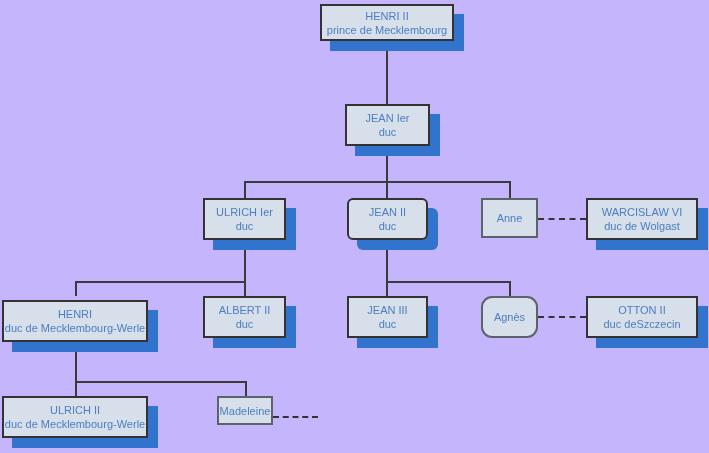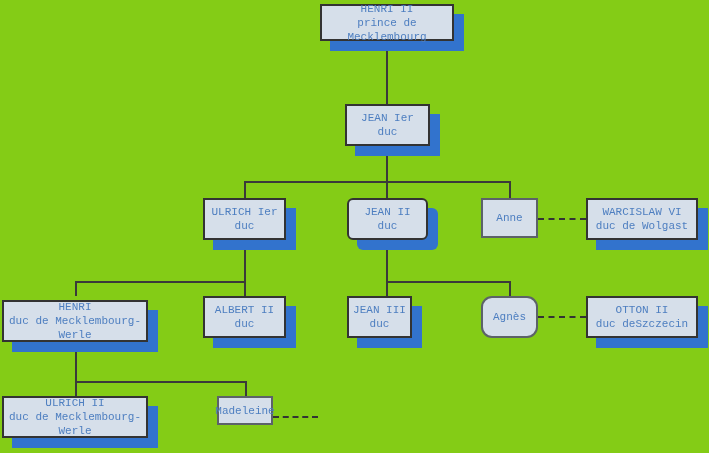--- a/index.html
+++ b/index.html
@@ -1,18 +1,18 @@
 <!DOCTYPE html>
 <html style="--fill: #d6dfea; --border: #333333; --text: #4d7ec0; --shadow: #3273cd;"><head>
 <meta charset="utf-8">
 <style>
   html,body { margin:0; padding:0; background:#ffffff; }
   #canvas {
-    position:relative; width:709px; height:453px; background:#84cc16;
-    font-family:Liberation Mono, monospace; overflow:hidden;
+    position:relative; width:709px; height:453px; background:#c4b5fd;
+    font-family:Liberation Sans, sans-serif; overflow:hidden;
   }
   .node {
     position:absolute; box-sizing:border-box;
     background:var(--fill,#d6dfea);
     border:2px solid var(--border,#333333);
     color:var(--text,#4d7ec0);
     font-size:11px; line-height:14px;
     display:flex; flex-direction:column; align-items:center; justify-content:center;
     text-align:center; z-index:2;
   }
@@ -23,21 +23,21 @@
   .dline { position:absolute; height:0; border-top:2px dashed #333333; z-index:1; }
 
   #n-henri2     { left:320px; top:4px;   width:134px; height:37px; }
   #n-jean1      { left:345px; top:104px; width:85px;  height:42px; }
   #n-ulrich1    { left:203px; top:198px; width:83px;  height:42px; }
   #n-jean2      { left:347px; top:198px; width:81px;  height:42px;border-radius:6px; }
   #n-anne       { left:481px; top:198px; width:57px;  height:40px; }
   #n-warcislaw6 { left:586px; top:198px; width:112px; height:42px; }
   #n-henri      { left:2px;   top:300px; width:146px; height:42px; }
   #n-albert2    { left:203px; top:296px; width:83px;  height:42px; }
-  #n-jean3      { left:347px; top:296px; width:65px;  height:42px; }
+  #n-jean3      { left:347px; top:296px; width:81px;  height:42px; }
   #n-agnes      { left:481px; top:296px; width:57px;  height:42px;border-radius:11px; }
   #n-otton2     { left:586px; top:296px; width:112px; height:42px; }
   #n-ulrich2    { left:2px;   top:396px; width:146px; height:42px; }
   #n-madeleine  { left:217px; top:396px; width:56px;  height:29px; }
   #n-warcislaw10{ left:318px; top:396px; width:114px; height:42px; }
 
   #c1  { left:386px; top:41px;  height:63px; }
   #c2  { left:386px; top:146px; height:35px; }
   #c3  { left:244px; top:181px; width:266px; }
   #c4  { left:244px; top:181px; height:17px; }

